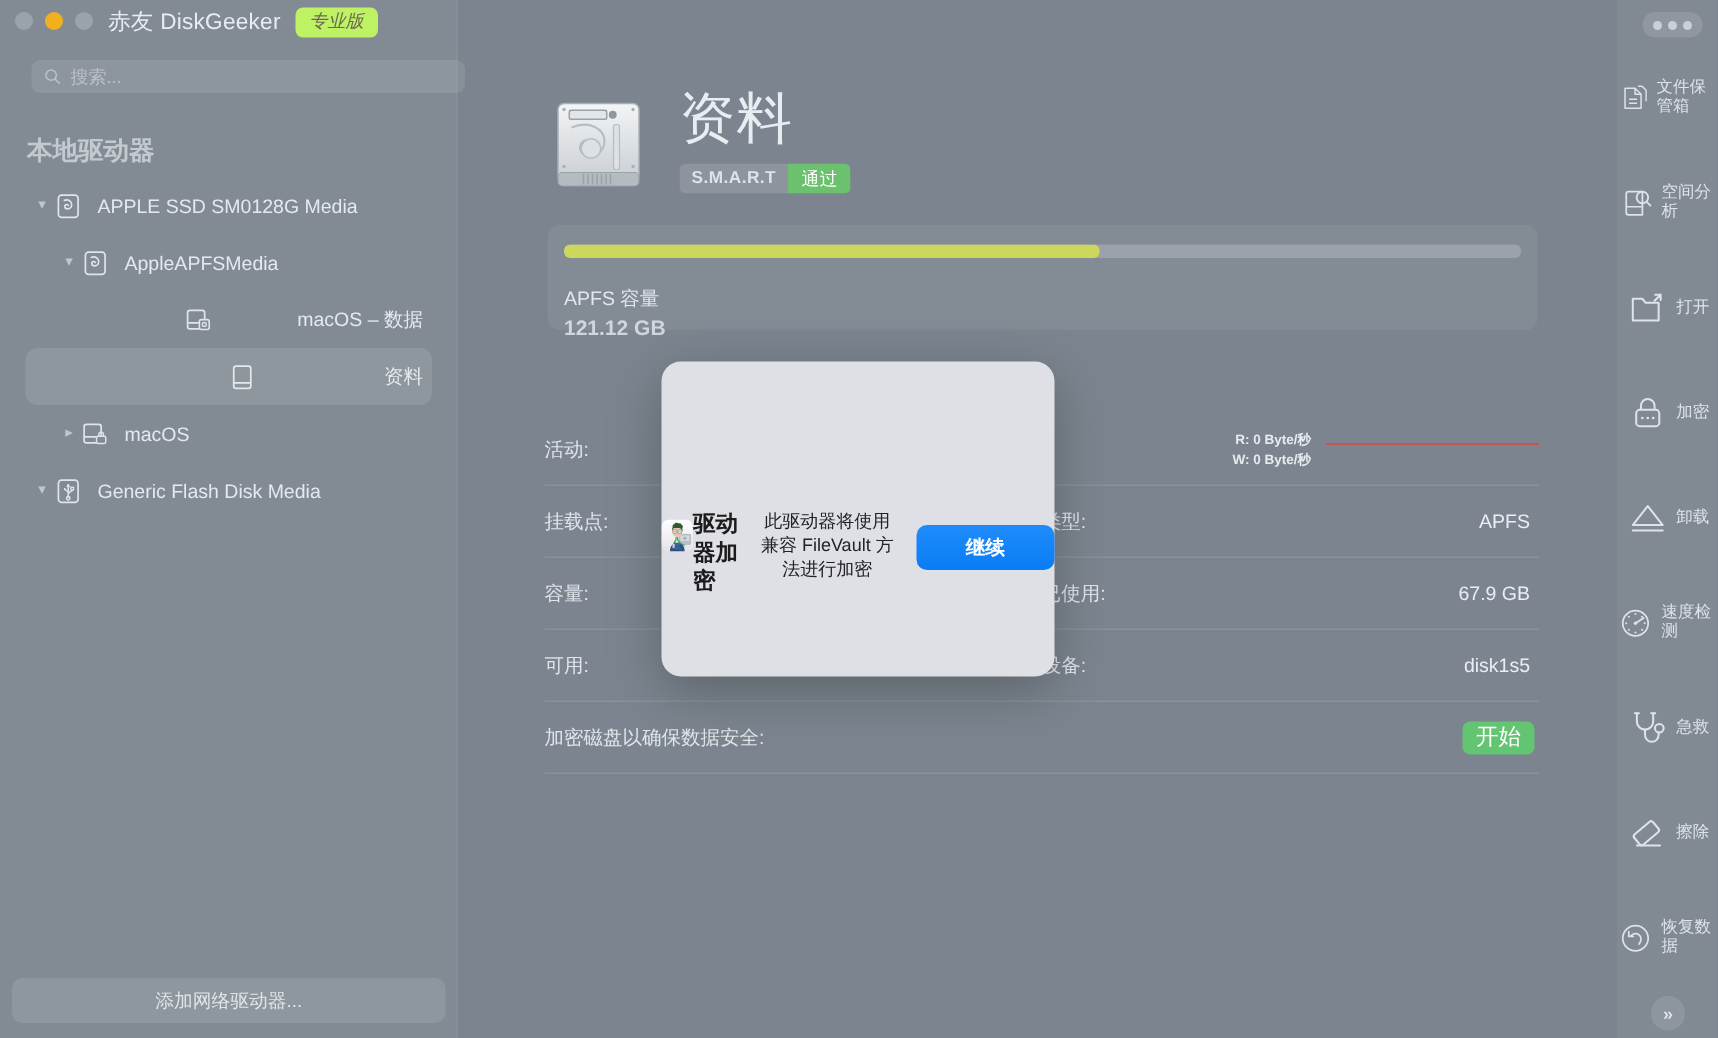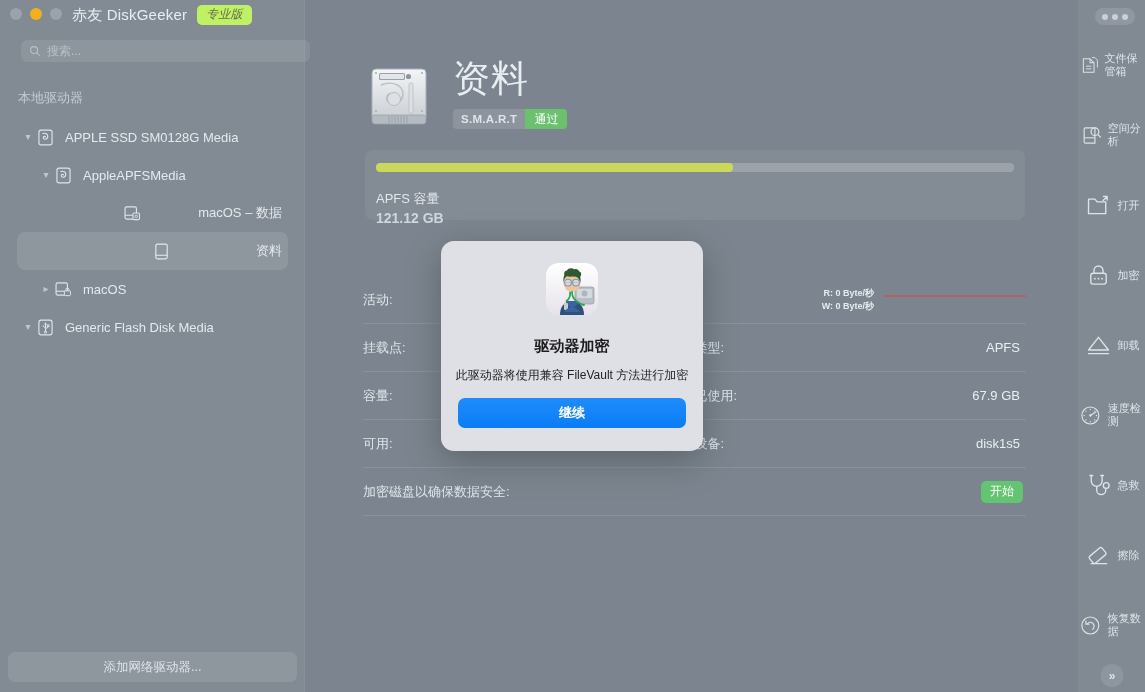--- a/index.html
+++ b/index.html
@@ -50,21 +50,21 @@
     width: 289px; height: 22px;
     background: rgba(255,255,255,0.09);
     border-radius: 6px;
     display: flex; align-items: center; padding: 0 8px; gap: 6px;
   }
   .search-ico { width: 12px; height: 12px; flex: 0 0 12px; opacity:.55; }
   .search-ph { font-size: 12px; color: #c8ced4; opacity: .75; }
 
   .sec-label {
     position: absolute; top: 89px; left: 18px;
-    font-size: 13px; color: #cfd5da; opacity: .85;
+    font-size: 17px; color: #cfd5da; opacity: .85; font-weight: bold;
   }
 
   #tree { position: absolute; top: 118px; left: 0; width: 305px; }
   .row {
     height: 38px; display: flex; align-items: center;
     margin: 0 17px; border-radius: 8px; padding-right: 6px;
     position: relative;
   }
   .row.sel { background: rgba(255,255,255,0.10); }
   .chev {
@@ -156,21 +156,21 @@
     position: absolute; right: 152px; top: 50%; transform: translateY(-50%);
     text-align: right; font-size: 9px; font-weight: bold;
     color: #e6ebef; line-height: 13px; white-space: nowrap;
   }
   .act-graph {
     position: absolute; right: 0; top: 50%; transform: translateY(-50%);
     width: 142px; height: 26px;
   }
 
   .start-btn {
-    background: #63c472; color: #fff; font-size: 12px;
+    background: #63c472; color: #fff; font-size: 15px;
     padding: 3px 9px 4px; border-radius: 5px; line-height: 15px;
     position: absolute; right: 3px; top: 50%; transform: translateY(-50%);
   }
 
   
   #toolbar {
     position: absolute; right: 0; top: 0;
     width: 67px; height: 692px;
     background: rgba(255,255,255,0.045);
     display: flex; flex-direction: column; align-items: center;
@@ -191,21 +191,21 @@
     color:#dde3e8; font-size: 12px; font-weight: bold; letter-spacing:-1px;
   }
 
   
   #modal {
     position: absolute; left: 441px; top: 241px;
     width: 262px; height: 210px;
     background: #dfe0e5;
     border-radius: 13px;
     box-shadow: 0 10px 36px rgba(0,0,0,0.26);
-    display: flex; flex-direction: column; align-items: center;
+    display: flex; flex-direction: row; align-items: center;
     padding-top: 22px;
   }
   .modal-ill { width: 52px; height: 52px; border-radius: 12px; overflow: hidden; display:block; }
   .modal-title {
     margin-top: 22px; font-size: 15px; font-weight: bold; color: #1c1c1e;
   }
   .modal-sub {
     margin-top: 11px; font-size: 12px; color: #232326; text-align: center;
     padding: 0 12px; line-height: 16px;
   }

